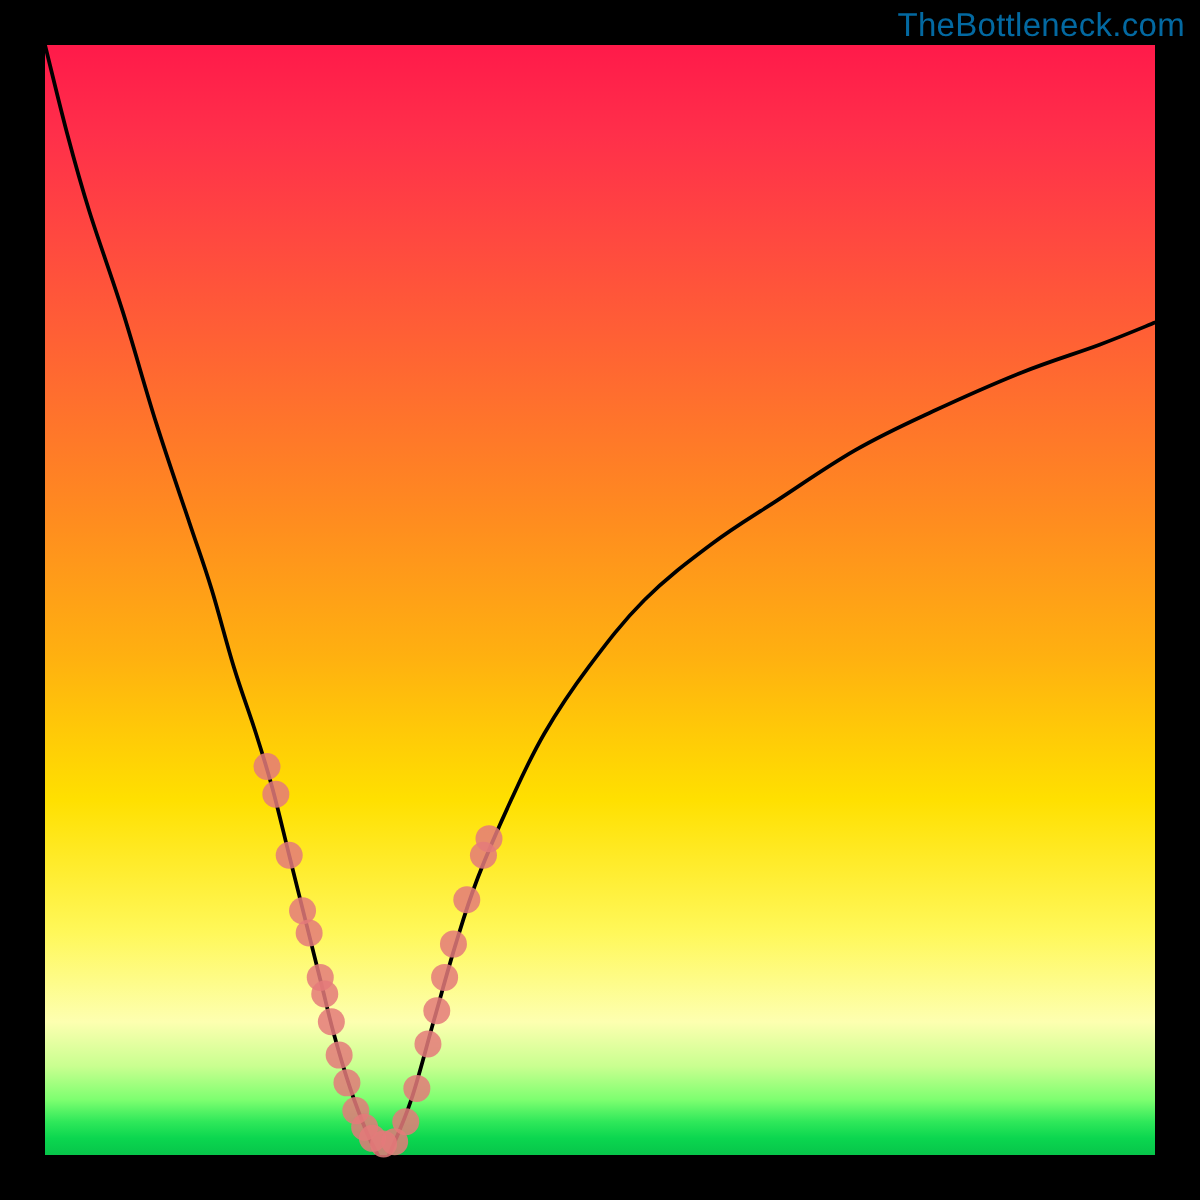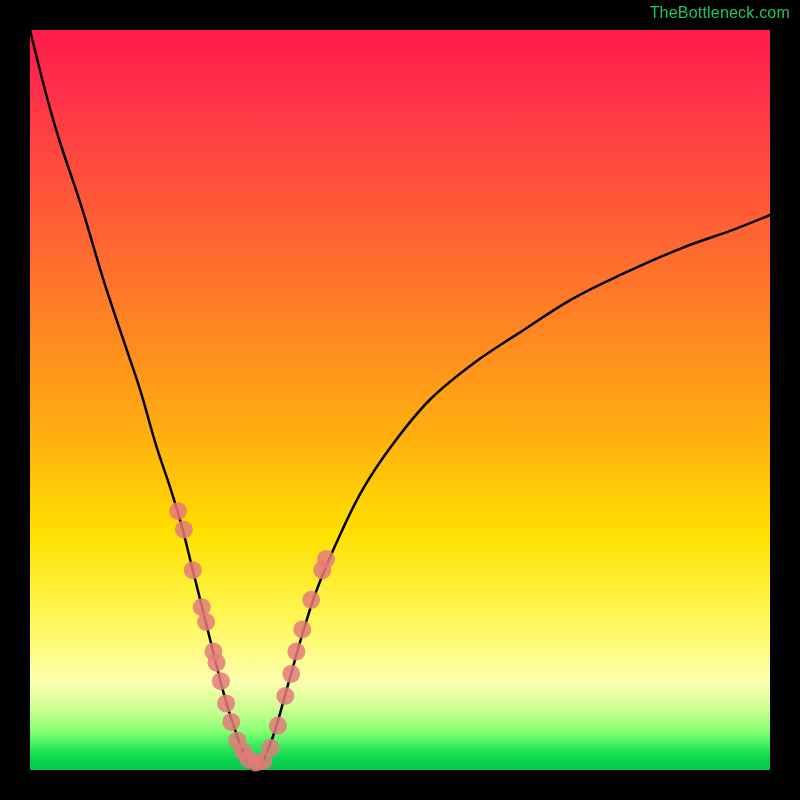--- a/index.html
+++ b/index.html
@@ -39,22 +39,22 @@
       #7eff70 95%,
       #2fe85a 97%,
       #0bd64f 98.5%,
       #07c54a 100%
     );
   }
   .watermark {
     position: absolute;
     top: 4px;
     right: 10px;
-    color: #22c55e;
-    font-size: 16px;
+    color: #0369a1;
+    font-size: 22px;
     font-weight: 500;
     letter-spacing: 0.2px;
     user-select: none;
     text-align: right;
   }
   svg.curve {
     position: absolute;
     left: 0;
     top: 0;
     width: 740px;

